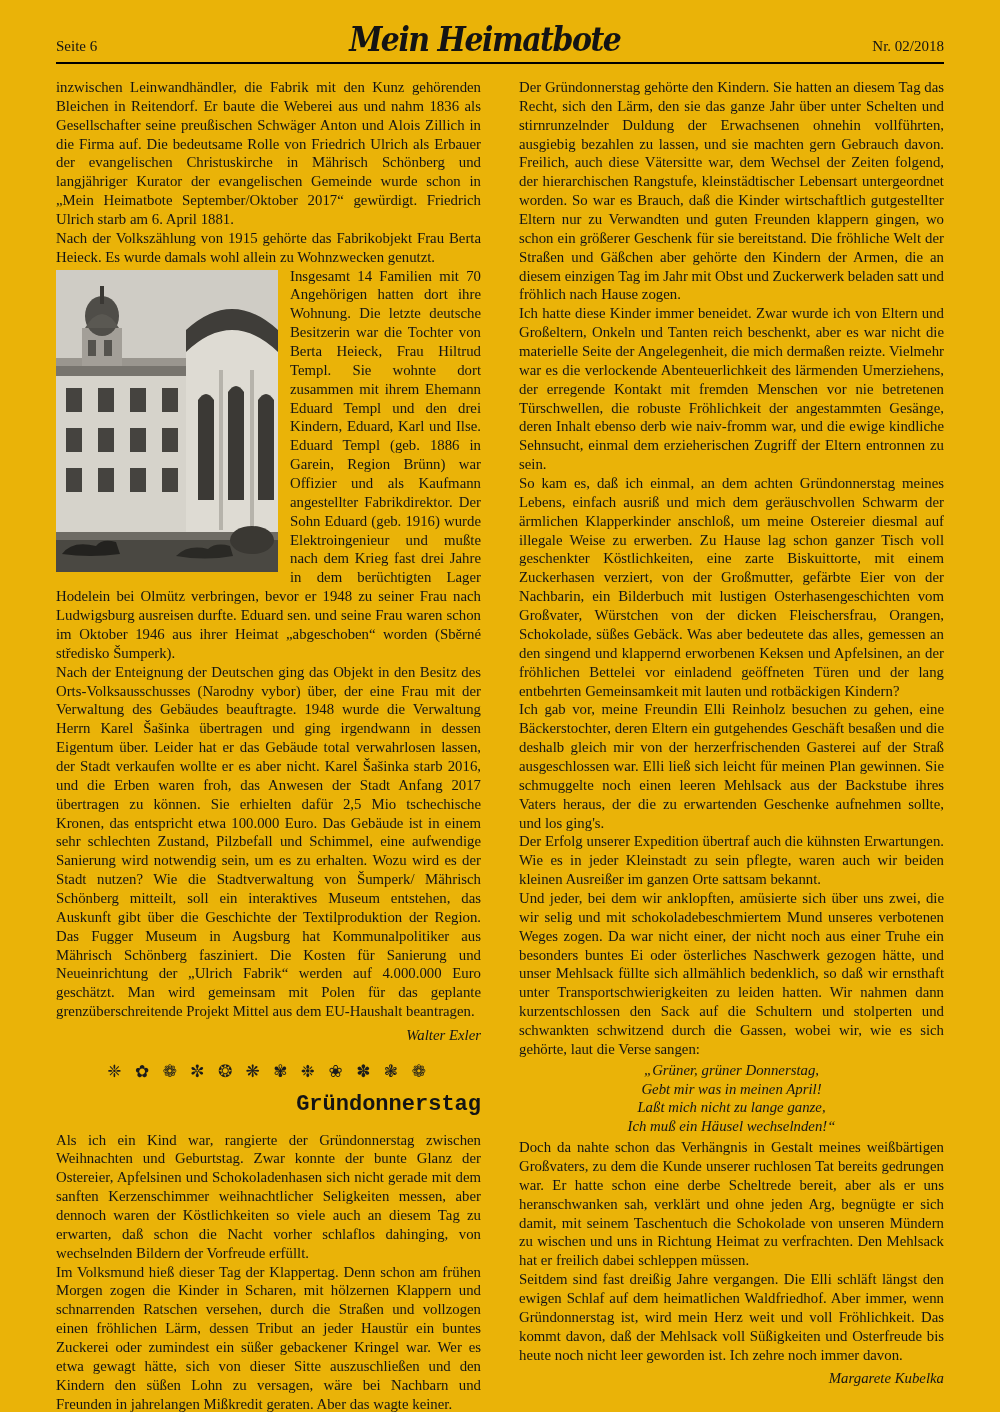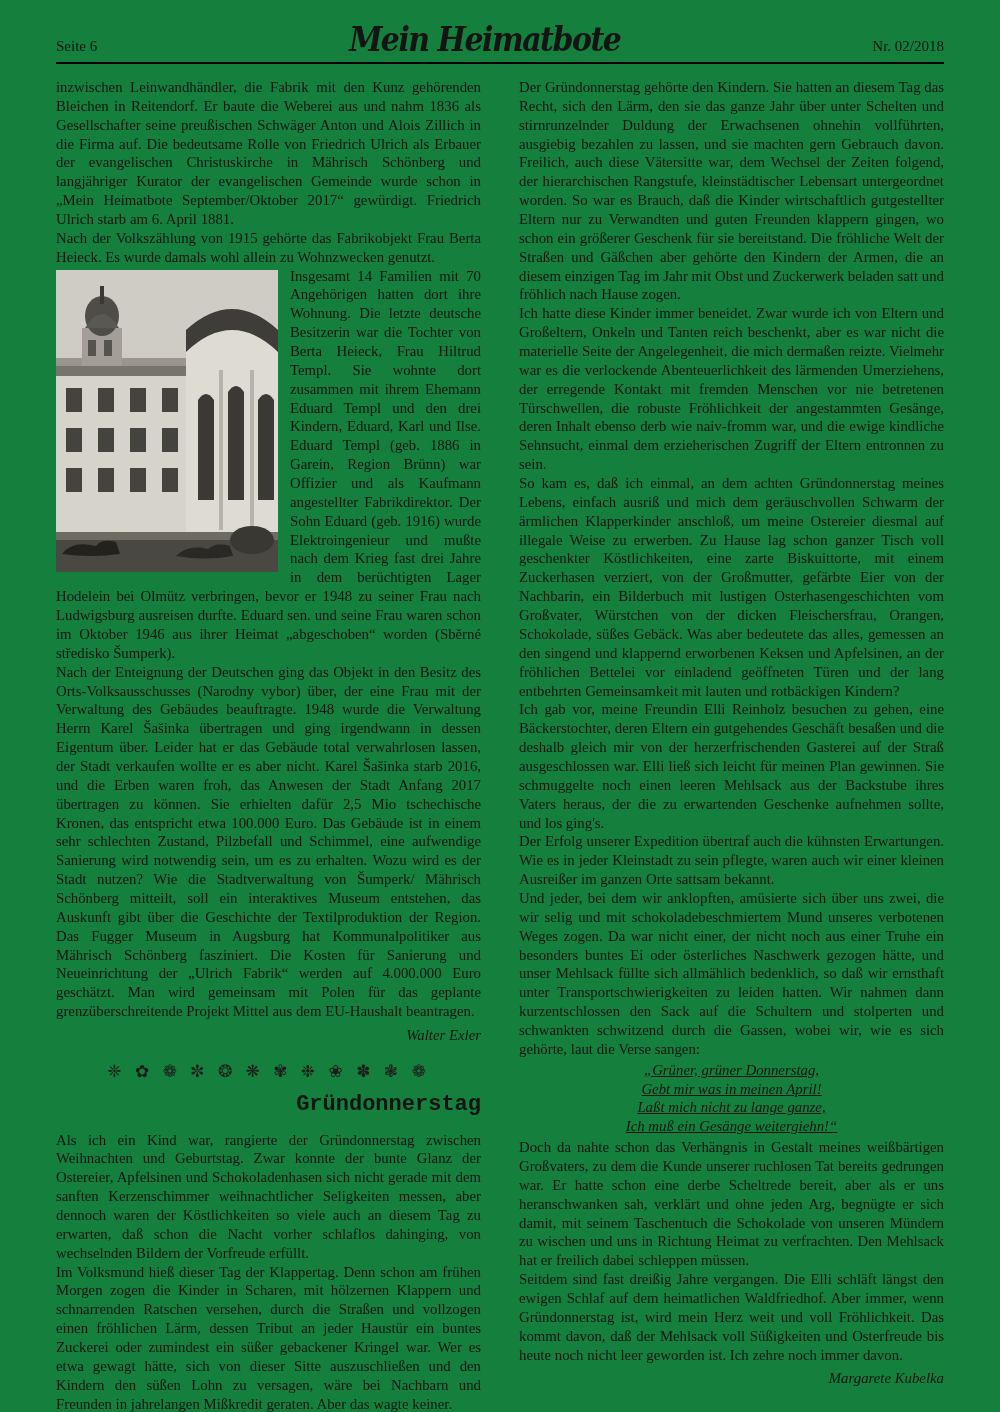--- a/index.html
+++ b/index.html
@@ -1,18 +1,18 @@
 <!DOCTYPE html>
 <html lang="de"><head>
 <meta charset="utf-8">
 <style>
   * { box-sizing: border-box; }
   html, body { margin: 0; padding: 0; background: #ffffff; }
   .page {
-    width: 1000px; height: 1412px; margin: 0 auto; background: #15803d;
+    width: 1000px; height: 1412px; margin: 0 auto; background: #eab308;
     padding: 22px 56px 18px; font-family: "Liberation Serif", serif; color: #141414;
     overflow: hidden; position: relative;
   }
   .page-header { display: flex; justify-content: space-between; align-items: flex-end; }
   .page-num, .issue-num { font-size: 15px; padding-bottom: 2px; }
   .masthead {
     font-family: "DejaVu Serif", serif; font-weight: bold; font-style: italic;
     font-size: 30px; letter-spacing: -1.5px; display: inline-block; transform: scaleY(1.12);
     white-space: nowrap;
   }
@@ -28,21 +28,21 @@
   .clear { clear: both; }
   .author-line { text-align: right; font-style: italic; margin-top: 5px !important; }
   .ornaments {
     text-align: center; font-family: "DejaVu Sans", sans-serif; font-size: 17px;
     letter-spacing: 4px; margin: 16px 0 8px; color: #1c1c1c; white-space: nowrap; overflow: hidden;
   }
   .article-title {
     text-align: right; font-size: 22px; font-weight: bold; margin: 8px 0 12px;
     font-family: Liberation Mono, monospace;
   }
-  .poem-block { margin: 2px 0; text-decoration: underline; }
+  .poem-block { margin: 2px 0; }
   .poem-line { text-align: center; font-style: italic; }
 </style>
 </head>
 <body>
 
 <div class="page">
 
   <header class="page-header">
     <span class="page-num">Seite 6</span>
     <span class="masthead">Mein Heimatbote</span>
@@ -122,28 +122,28 @@
 
       <p>Als ich ein Kind war, rangierte der Gründonnerstag zwischen Weihnachten und Geburtstag. Zwar konnte der bunte Glanz der Ostereier, Apfelsinen und Schokoladenhasen sich nicht gerade mit dem sanften Kerzenschimmer weihnachtlicher Seligkeiten messen, aber dennoch waren der Köstlichkeiten so viele auch an diesem Tag zu erwarten, daß schon die Nacht vorher schlaflos dahinging, von wechselnden Bildern der Vorfreude erfüllt.</p>
       <p>Im Volksmund hieß dieser Tag der Klappertag. Denn schon am frühen Morgen zogen die Kinder in Scharen, mit hölzernen Klappern und schnarrenden Ratschen versehen, durch die Straßen und vollzogen einen fröhlichen Lärm, dessen Tribut an jeder Haustür ein buntes Zuckerei oder zumindest ein süßer gebackener Kringel war. Wer es etwa gewagt hätte, sich von dieser Sitte auszuschließen und den Kindern den süßen Lohn zu versagen, wäre bei Nachbarn und Freunden in jahrelangen Mißkredit geraten. Aber das wagte keiner.</p>
     </div>
 
     <div class="col">
       <p>Der Gründonnerstag gehörte den Kindern. Sie hatten an diesem Tag das Recht, sich den Lärm, den sie das ganze Jahr über unter Schelten und stirnrunzelnder Duldung der Erwachsenen ohnehin vollführten, ausgiebig bezahlen zu lassen, und sie machten gern Gebrauch davon. Freilich, auch diese Vätersitte war, dem Wechsel der Zeiten folgend, der hierarchischen Rangstufe, kleinstädtischer Lebensart untergeordnet worden. So war es Brauch, daß die Kinder wirtschaftlich gutgestellter Eltern nur zu Verwandten und guten Freunden klappern gingen, wo schon ein größerer Geschenk für sie bereitstand. Die fröhliche Welt der Straßen und Gäßchen aber gehörte den Kindern der Armen, die an diesem einzigen Tag im Jahr mit Obst und Zuckerwerk beladen satt und fröhlich nach Hause zogen.</p>
       <p>Ich hatte diese Kinder immer beneidet. Zwar wurde ich von Eltern und Großeltern, Onkeln und Tanten reich beschenkt, aber es war nicht die materielle Seite der Angelegenheit, die mich dermaßen reizte. Vielmehr war es die verlockende Abenteuerlichkeit des lärmenden Umerziehens, der erregende Kontakt mit fremden Menschen vor nie betretenen Türschwellen, die robuste Fröhlichkeit der angestammten Gesänge, deren Inhalt ebenso derb wie naiv-fromm war, und die ewige kindliche Sehnsucht, einmal dem erzieherischen Zugriff der Eltern entronnen zu sein.</p>
       <p>So kam es, daß ich einmal, an dem achten Gründonnerstag meines Lebens, einfach ausriß und mich dem geräuschvollen Schwarm der ärmlichen Klapperkinder anschloß, um meine Ostereier diesmal auf illegale Weise zu erwerben. Zu Hause lag schon ganzer Tisch voll geschenkter Köstlichkeiten, eine zarte Biskuittorte, mit einem Zuckerhasen verziert, von der Großmutter, gefärbte Eier von der Nachbarin, ein Bilderbuch mit lustigen Osterhasengeschichten vom Großvater, Würstchen von der dicken Fleischersfrau, Orangen, Schokolade, süßes Gebäck. Was aber bedeutete das alles, gemessen an den singend und klappernd erworbenen Keksen und Apfelsinen, an der fröhlichen Bettelei vor einladend geöffneten Türen und der lang entbehrten Gemeinsamkeit mit lauten und rotbäckigen Kindern?</p>
       <p>Ich gab vor, meine Freundin Elli Reinholz besuchen zu gehen, eine Bäckerstochter, deren Eltern ein gutgehendes Geschäft besaßen und die deshalb gleich mir von der herzerfrischenden Gasterei auf der Straß ausgeschlossen war. Elli ließ sich leicht für meinen Plan gewinnen. Sie schmuggelte noch einen leeren Mehlsack aus der Backstube ihres Vaters heraus, der die zu erwartenden Geschenke aufnehmen sollte, und los ging's.</p>
-      <p>Der Erfolg unserer Expedition übertraf auch die kühnsten Erwartungen. Wie es in jeder Kleinstadt zu sein pflegte, waren auch wir einer kleinen Ausreißer im ganzen Orte sattsam bekannt.</p>
+      <p>Der Erfolg unserer Expedition übertraf auch die kühnsten Erwartungen. Wie es in jeder Kleinstadt zu sein pflegte, waren auch wir beiden kleinen Ausreißer im ganzen Orte sattsam bekannt.</p>
       <p>Und jeder, bei dem wir anklopften, amüsierte sich über uns zwei, die wir selig und mit schokoladebeschmiertem Mund unseres verbotenen Weges zogen. Da war nicht einer, der nicht noch aus einer Truhe ein besonders buntes Ei oder österliches Naschwerk gezogen hätte, und unser Mehlsack füllte sich allmählich bedenklich, so daß wir ernsthaft unter Transportschwierigkeiten zu leiden hatten. Wir nahmen dann kurzentschlossen den Sack auf die Schultern und stolperten und schwankten schwitzend durch die Gassen, wobei wir, wie es sich gehörte, laut die Verse sangen:</p>
 
       <div class="poem-block">
         <p class="poem-line">„Grüner, grüner Donnerstag,</p>
         <p class="poem-line">Gebt mir was in meinen April!</p>
         <p class="poem-line">Laßt mich nicht zu lange ganze,</p>
-        <p class="poem-line">Ich muß ein Gesänge weitergiehn!“</p>
+        <p class="poem-line">Ich muß ein Häusel wechselnden!“</p>
       </div>
 
       <p>Doch da nahte schon das Verhängnis in Gestalt meines weißbärtigen Großvaters, zu dem die Kunde unserer ruchlosen Tat bereits gedrungen war. Er hatte schon eine derbe Scheltrede bereit, aber als er uns heranschwanken sah, verklärt und ohne jeden Arg, begnügte er sich damit, mit seinem Taschentuch die Schokolade von unseren Mündern zu wischen und uns in Richtung Heimat zu verfrachten. Den Mehlsack hat er freilich dabei schleppen müssen.</p>
       <p>Seitdem sind fast dreißig Jahre vergangen. Die Elli schläft längst den ewigen Schlaf auf dem heimatlichen Waldfriedhof. Aber immer, wenn Gründonnerstag ist, wird mein Herz weit und voll Fröhlichkeit. Das kommt davon, daß der Mehlsack voll Süßigkeiten und Osterfreude bis heute noch nicht leer geworden ist. Ich zehre noch immer davon.</p>
 
       <p class="author-line">Margarete Kubelka</p>
     </div>
 
   </main>
 </div>

